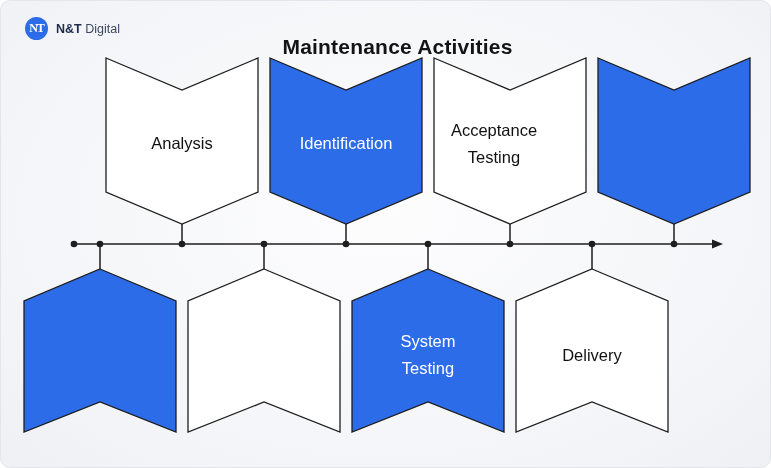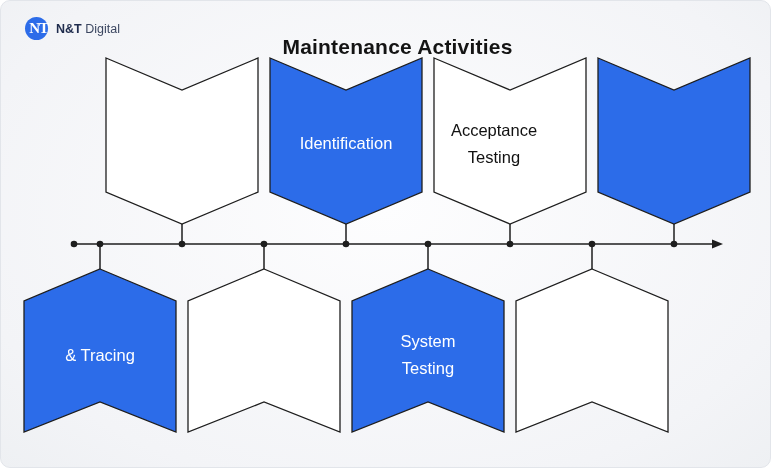--- a/index.html
+++ b/index.html
@@ -14,24 +14,24 @@
     overflow:hidden;
   }
   
   .brand-row{
     position:absolute;left:24px;top:16px;
     display:flex;align-items:center;gap:8px;
   }
   .logo-circle{
     width:23px;height:23px;border-radius:50%;
     background:var(--accent,#2c6ce9);
-    display:flex;align-items:center;justify-content:flex-end;
+    display:flex;align-items:center;justify-content:center;
     color:#fff;
     font-family:"Liberation Serif", serif;
-    font-size:15px;font-weight:700;letter-spacing:-1px;
+    font-size:12px;font-weight:700;letter-spacing:-1px;
   }
   .brand-text{font-size:12.5px;color:var(--brand-text,#1f2c4d);}
   .brand-text .bold{font-weight:700;}
   .brand-text .reg{font-weight:400;color:#3c4761;}
   
   .page-title{
     position:absolute;left:0;top:22px;width:100%;
     margin:12px;text-align:center;
     font-size:21px;font-weight:700;color:#141414;
     letter-spacing:.2px;
@@ -102,30 +102,37 @@
     <polygon class="shape highlight" points="269,57 345,89 421,57 421,191 345,223 269,191"></polygon>
     <polygon class="shape" points="433,57 509,89 585,57 585,191 509,223 433,191"></polygon>
     <polygon class="shape highlight" points="597,57 673,89 749,57 749,191 673,223 597,191"></polygon>
 
     <polygon class="shape highlight" points="99,268 175,300 175,431 99,401 23,431 23,300"></polygon>
     <polygon class="shape" points="263,268 339,300 339,431 263,401 187,431 187,300"></polygon>
     <polygon class="shape highlight" points="427,268 503,300 503,431 427,401 351,431 351,300"></polygon>
     <polygon class="shape" points="591,268 667,300 667,431 591,401 515,431 515,300"></polygon>
   </svg>
 
+  <div class="shape-label label-top" style="left:105px">
+    <span>Analysis</span>
+      <span></span>
+  </div>
   <div class="shape-label label-top on-accent" style="left:269px">
     <span>Identification</span>
       <span></span>
   </div>
   <div class="shape-label label-top" style="left:417px">
     <span>Acceptance</span>
       <span>Testing</span>
   </div>
 
   <div class="shape-label label-bottom on-accent" style="left:23px">
-      <span>&amp; Tracing</span>
   </div>
   <div class="shape-label label-bottom on-accent" style="left:351px">
     <span>System</span>
       <span>Testing</span>
   </div>
+  <div class="shape-label label-bottom" style="left:515px">
+    <span>Delivery</span>
+      <span></span>
+  </div>
 
 </div>
 
 </body></html>

